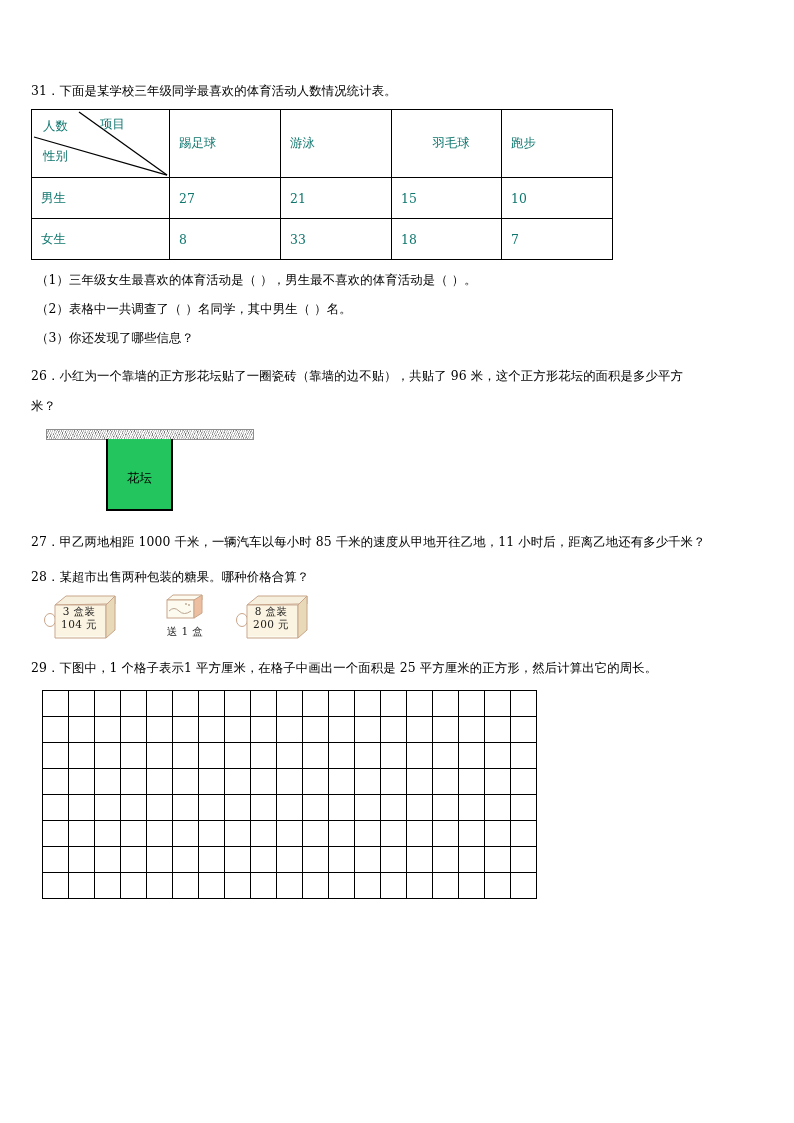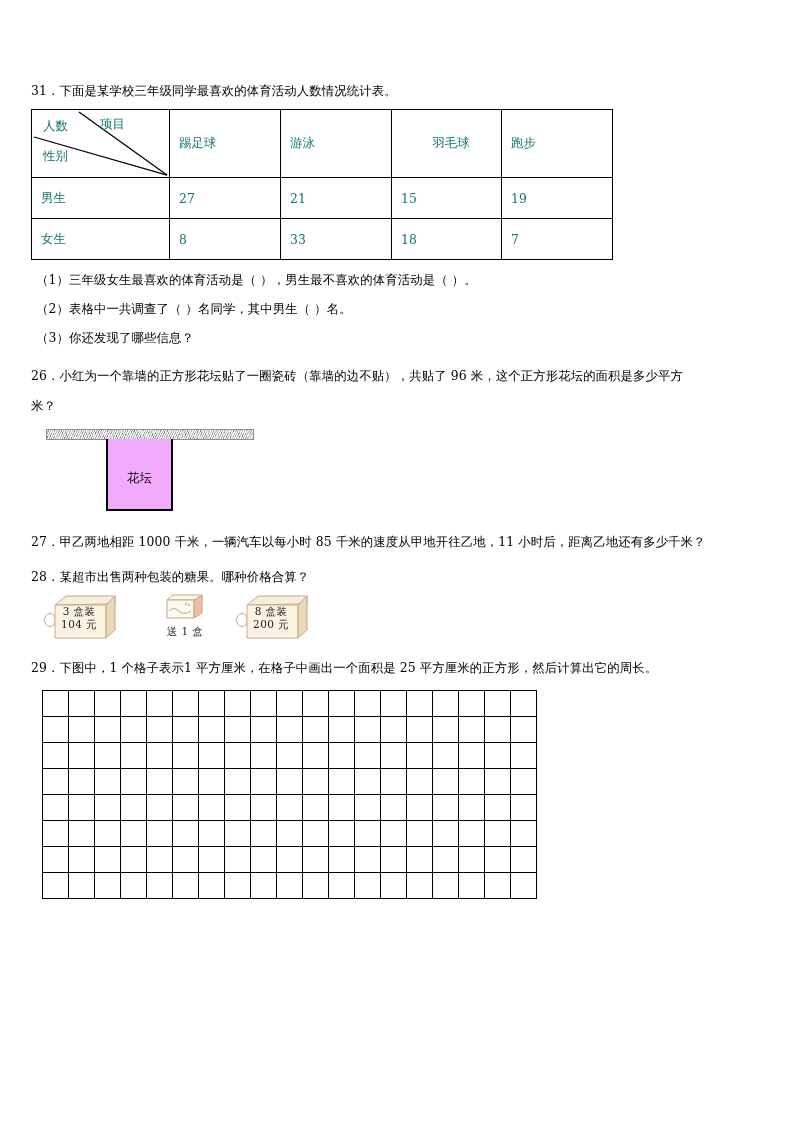--- a/index.html
+++ b/index.html
@@ -102,21 +102,21 @@
   }
   .bed-box {
     position: absolute;
     left: 60px;
     top: 10px;
     width: 67px;
     height: 72px;
     border: 2px solid #000;
     border-top: none;
     box-sizing: border-box;
-    background: #f0abfc;
+    background: #22c55e;
   }
   .bed-label {
     position: absolute;
     left: 0;
     right: 0;
     top: 31px;
     text-align: center;
     font-size: 12.4px;
   }
 
@@ -188,21 +188,21 @@
       <td style="width:101px;">踢足球</td>
       <td style="width:101px;">游泳</td>
       <td style="width:100px;text-align:center;">羽毛球</td>
       <td style="width:101px;">跑步</td>
     </tr>
     <tr class="data-row">
       <td>男生</td>
       <td class="num">27</td>
       <td class="num">21</td>
       <td class="num">15</td>
-      <td class="num">19</td>
+      <td class="num">10</td>
     </tr>
     <tr class="data-row">
       <td>女生</td>
       <td class="num">8</td>
       <td class="num">33</td>
       <td class="num">18</td>
       <td class="num">7</td>
     </tr>
   </tbody>
     </table>

